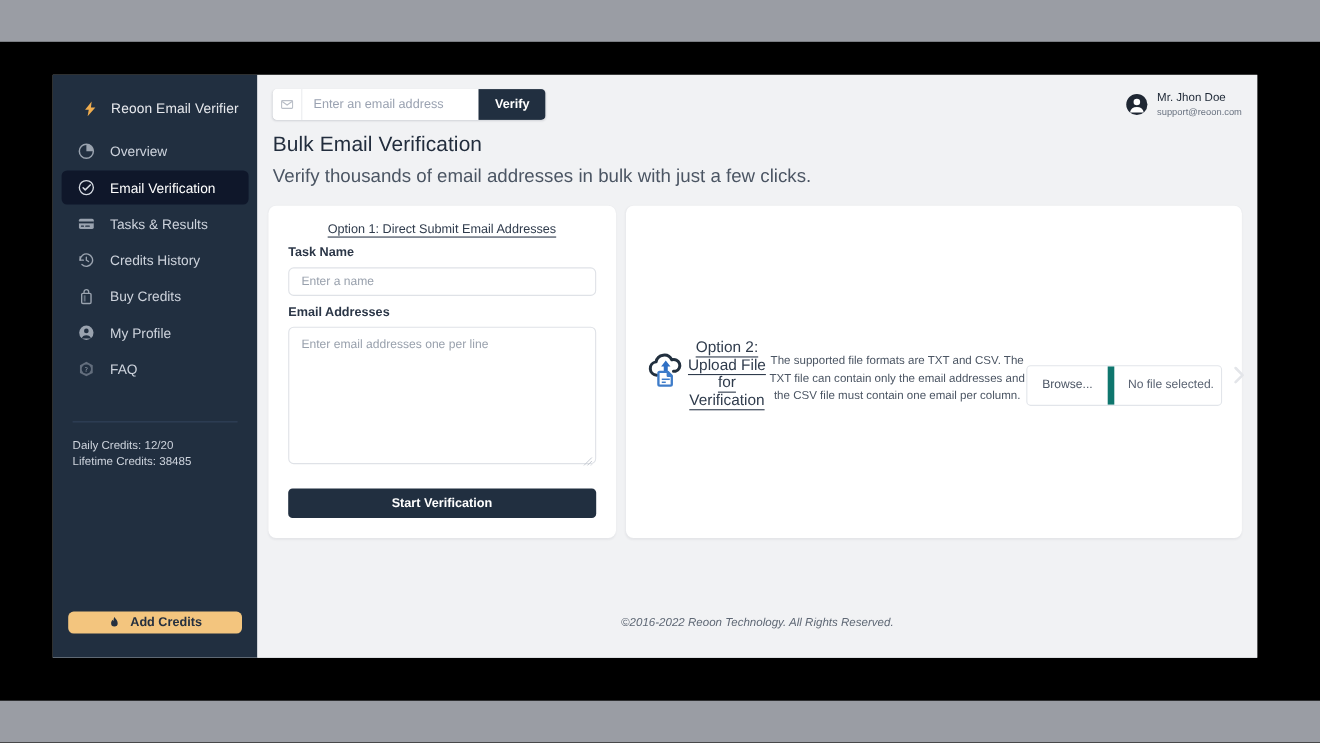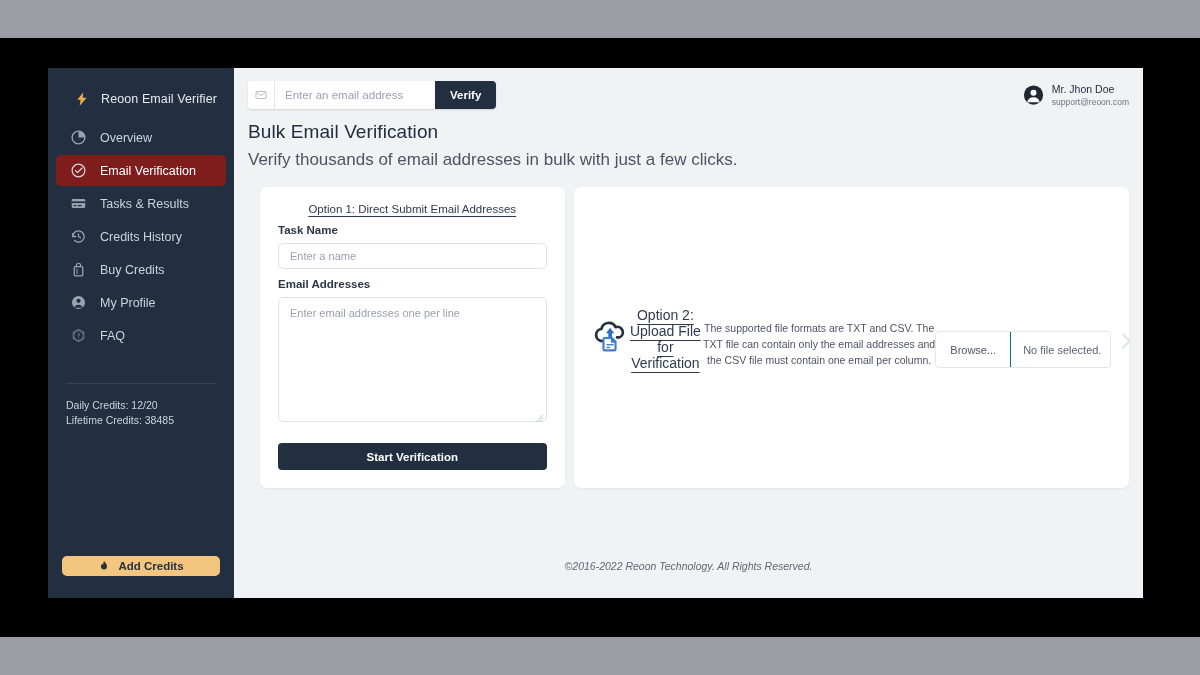--- a/index.html
+++ b/index.html
@@ -43,21 +43,21 @@
   .brand-text { color: #e8eaee; font-size: 12.5px; letter-spacing: .1px; white-space: nowrap; }
 
   .nav { display: flex; flex-direction: column; gap: 2px; padding: 0 8px; }
   .nav-item {
     display: flex; align-items: center; gap: 13px;
     height: 31px; padding: 0 10px 0 14px;
     border-radius: 5px; cursor: pointer;
   }
   .nav-item .ico { width: 17px; height: 17px; flex: 0 0 17px; display: block; color: #9aa3af; }
   .nav-item .lbl { color: #cdd3dc; font-size: 12.5px; white-space: nowrap; }
-  .nav-item.active { background: #7f1d1d; text-align: center; }
+  .nav-item.active { background: #0f172a; text-align: center; }
   .nav-item.active .lbl { color: #ffffff; }
   .nav-item.active .ico { color: #d7dce3; }
 
   .credits-wrap { margin-top: 32px; padding: 0 18px; }
   .cred-divider { height: 1px; background: #33425a; margin-bottom: 14px; }
   .cred-line { color: #cdd3dc; font-size: 10.5px; line-height: 15px; white-space: nowrap; }
 
   .addcredits-wrap { margin-top: auto; padding: 0 14px 22px 14px; }
   .add-credits {
     display: flex; align-items: center; justify-content: center; gap: 8px;
@@ -106,21 +106,21 @@
   }
   .avatar { width: 21px; height: 21px; display: block; color: #222b36; }
   .user-name { font-size: 10.5px; color: #1e2836; line-height: 13px; white-space: nowrap; }
   .user-mail { font-size: 8.5px; color: #6b7482; line-height: 12px; white-space: nowrap; }
 
   .page-head { padding: 0 14px; }
   .page-title { font-size: 19px; color: #222d3d; font-weight: normal; letter-spacing: .1px; }
   .page-sub { font-size: 17px; color: #4b5563; margin-top: 7px; }
 
   .cards {
-    display: flex; gap: 9px; padding: 17px 14px 0 26px;
+    display: flex; gap: 9px; padding: 17px 14px 0 10px;
     align-items: stretch;
   }
   .card {
     background: #fff; border-radius: 7px; flex: 1;
     box-shadow: 0 1px 2px rgba(16,24,40,.05);
   }
   .card.left { padding: 16px 18px 18px 18px; }
   .card.right { padding: 20px 18px 18px 18px; display:flex; flex-direction: row; align-items: center; }
 
   .opt-title {
@@ -165,21 +165,21 @@
     font-size: 10.5px; color: #4b5563; text-align: center;
     line-height: 16px; margin-top: 10px; max-width: 400px;
   }
   .upload-row {
     display: flex; align-items: stretch; width: 100%;
     height: 37px; margin-top: 22px;
     border: 1px solid #e2e5ea; border-radius: 4px; overflow: hidden; background: #fff;
   }
   .browse {
     display: flex; align-items: center; padding: 0 14px;
-    font-size: 11px; color: #4c5665; border-right: 1px solid #0f766e; cursor: pointer;
+    font-size: 11px; color: #4c5665; border-right: 6px solid #0f766e; cursor: pointer;
     white-space: nowrap;
   }
   .nofile {
     flex: 1; display: flex; align-items: center; padding: 0 12px;
     font-size: 11px; color: #5b6473; white-space: nowrap;
   }
   .upload-btn {
     display: flex; align-items: center; padding: 0 14px;
     background: #212f40; color: #fff; font-size: 11px; font-weight: bold;
     cursor: pointer; white-space: nowrap; border: 0;

